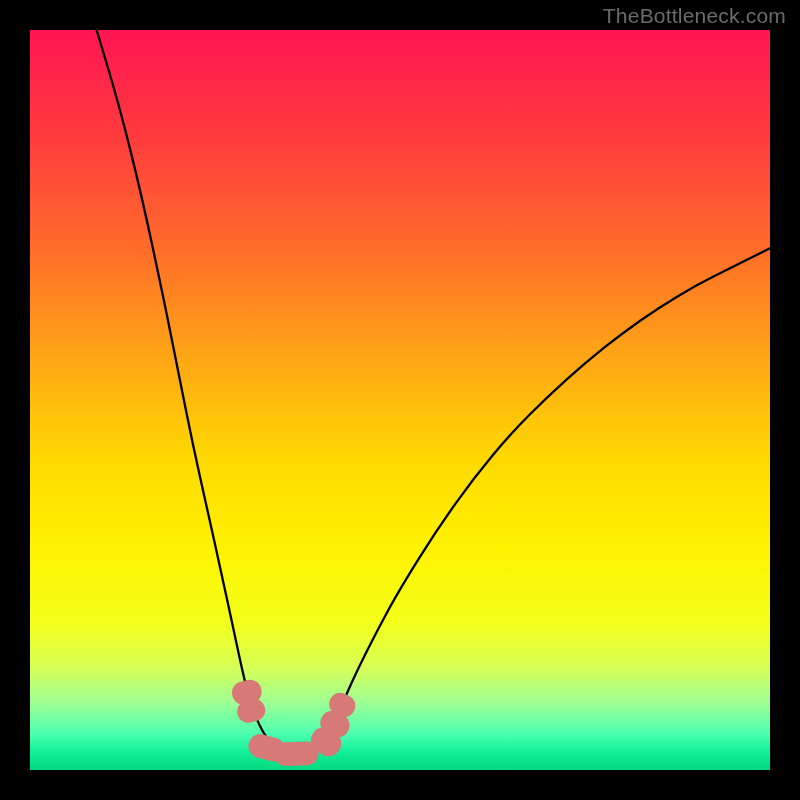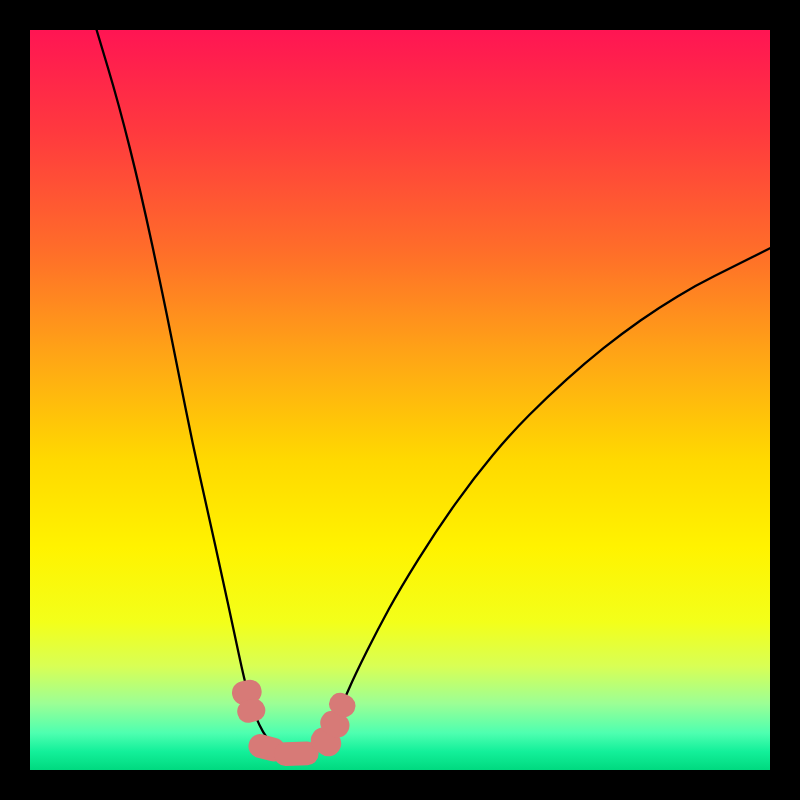--- a/index.html
+++ b/index.html
@@ -35,20 +35,21 @@
     font-family: Arial, Helvetica, sans-serif;
   }
   svg {
     display: block;
   }
 </style>
 </head>
 <body>
 
 <div class="frame">
+  <div class="watermark">TheBottleneck.com</div>
   <div class="plot-area">
     <svg id="chart-svg" width="740" height="740" viewBox="0 0 740 740" preserveAspectRatio="none">
         <defs>
           <linearGradient id="bg-grad" x1="0" y1="0" x2="0" y2="1">
             <stop offset="0%" stop-color="#ff1553"></stop>
             <stop offset="14.000000000000002%" stop-color="#ff3a3e"></stop>
             <stop offset="30%" stop-color="#ff6e29"></stop>
             <stop offset="45%" stop-color="#ffa914"></stop>
             <stop offset="57.99999999999999%" stop-color="#ffd900"></stop>
             <stop offset="70%" stop-color="#fff300"></stop>

